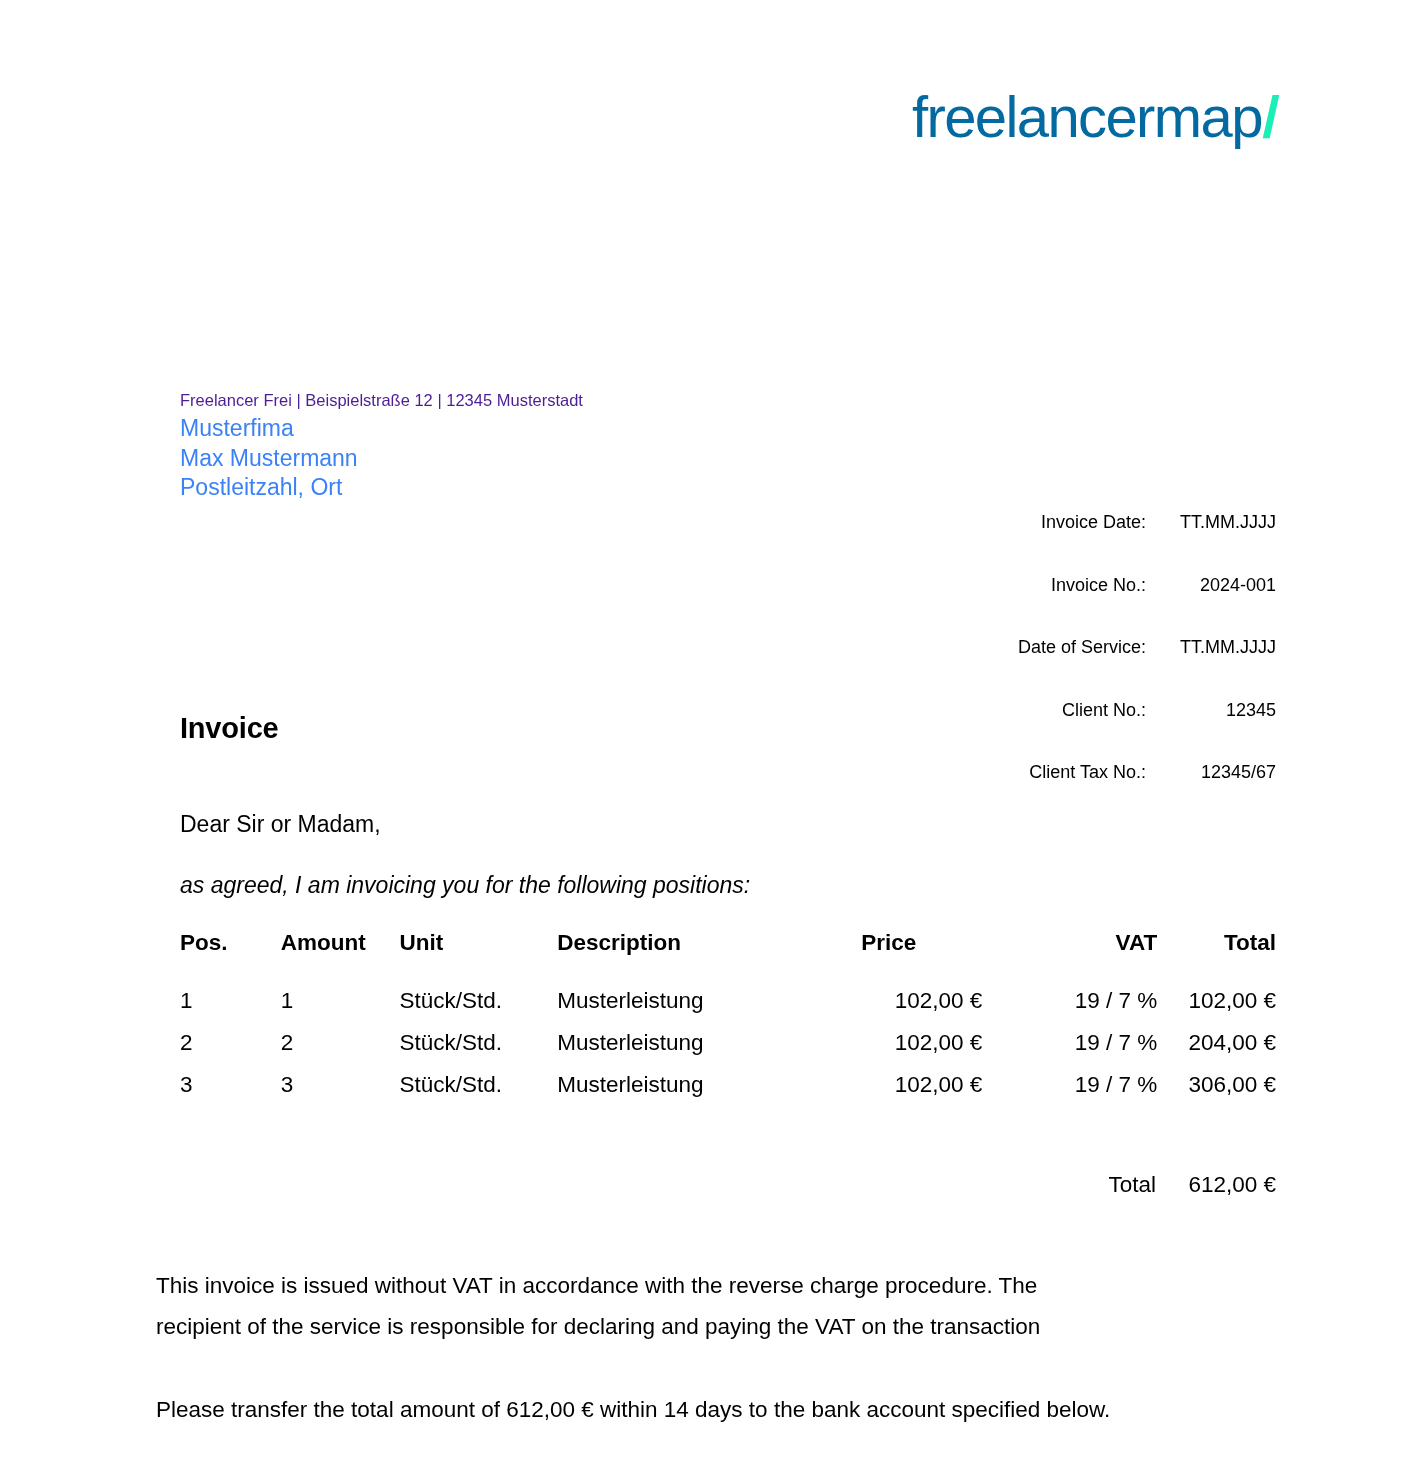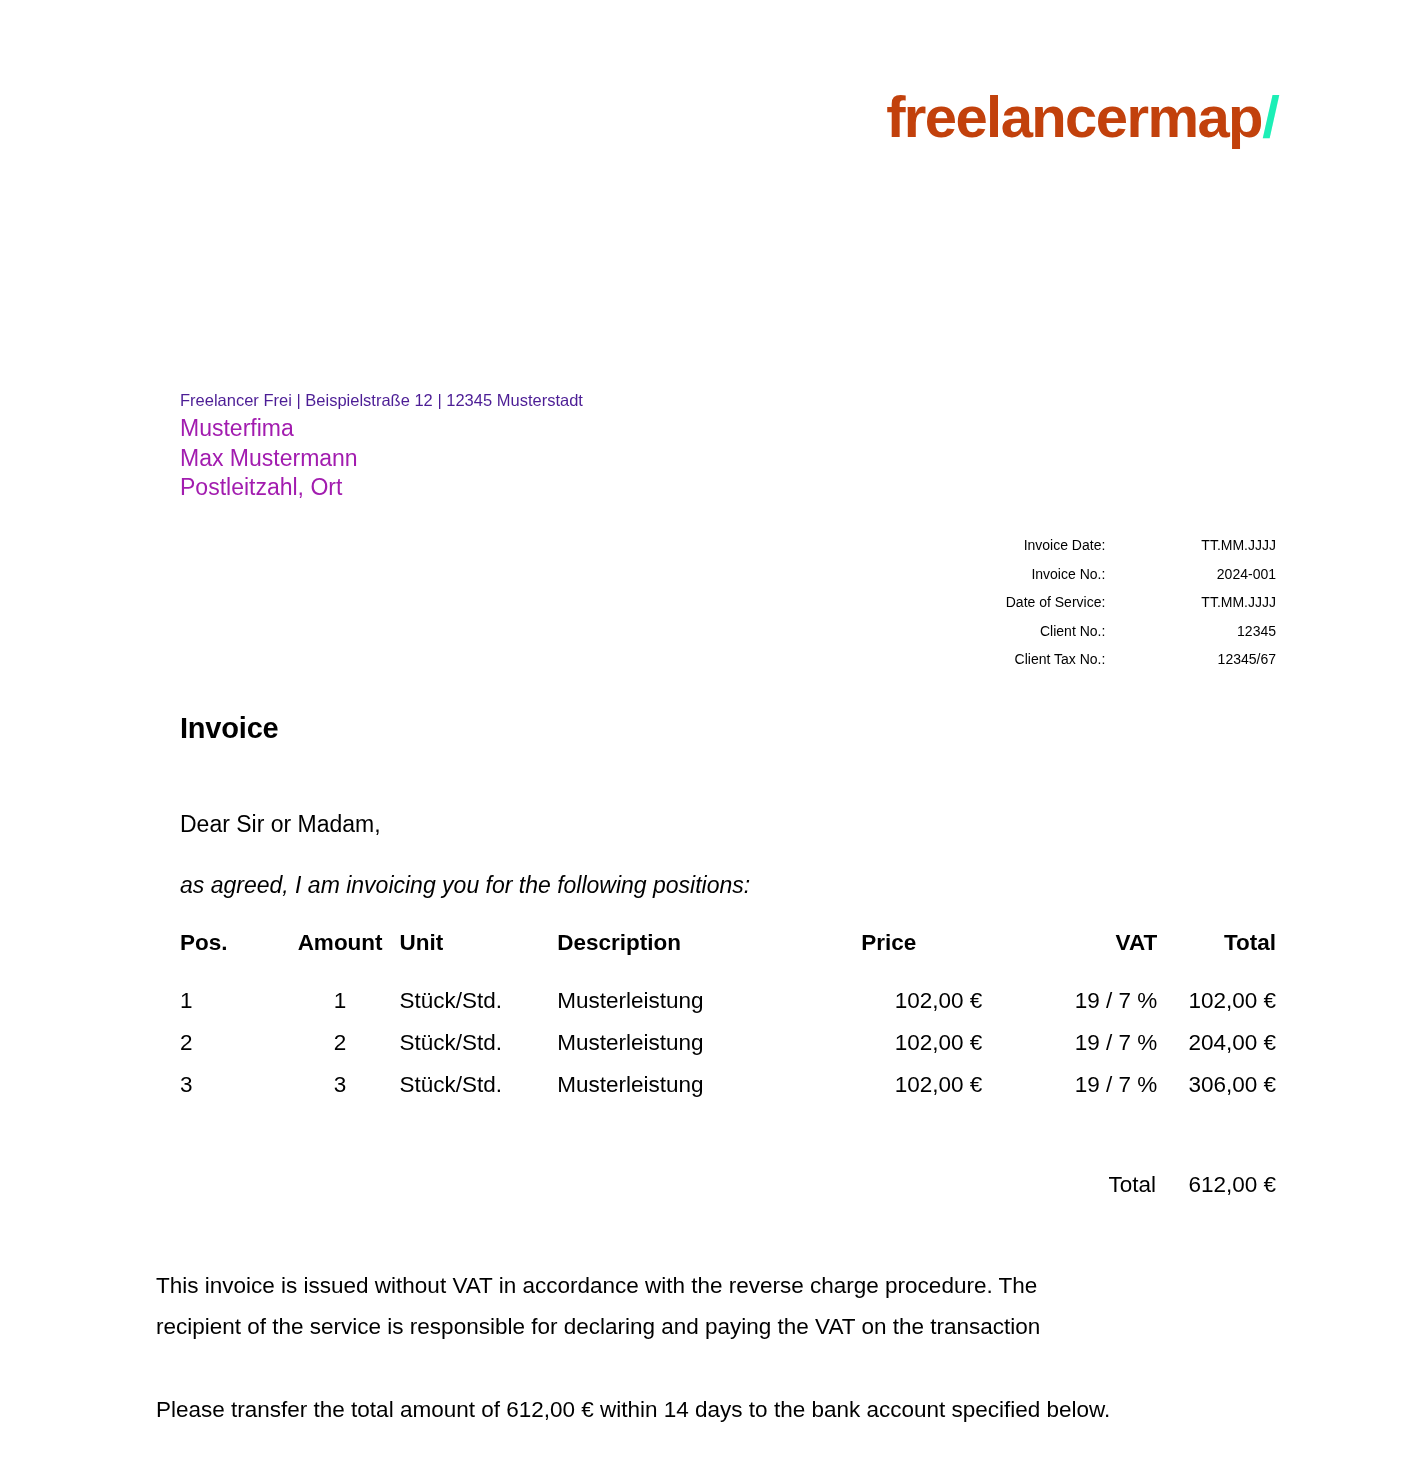--- a/index.html
+++ b/index.html
@@ -21,23 +21,23 @@
   .logo-wrap {
     position: absolute;
     top: 88px;
     right: 135px;
     display: flex;
     align-items: baseline;
     line-height: 1;
   }
   .logo-text {
     font-size: 58px;
-    font-weight: 700;
+    font-weight: 400;
     letter-spacing: -1.6px;
-    color: #c2410c;
+    color: #0369a1;
   }
   .logo-slash {
     font-size: 58px;
     font-weight: 700;
     color: #1cefb6;
     margin-left: 1px;
     transform: skewX(-2deg);
   }
 
   
@@ -49,35 +49,36 @@
   .sender-line {
     font-size: 16.5px;
     line-height: 20px;
     color: #4c1d95;
     white-space: nowrap;
     margin-bottom: 4px;
   }
   .recipient-line {
     font-size: 23px;
     line-height: 29.5px;
-    color: #a21caf;
+    color: #3b82f6;
     white-space: nowrap;
   }
 
   
   .meta-block {
     position: absolute;
     right: 138px;
-    top: 531px;
+    top: 508px;
     display: grid;
     grid-template-columns: auto auto;
     column-gap: 96px;
     row-gap: 0;
-    font-size: 14px;
+    font-size: 18px;
     line-height: 28.5px;
+    gap: 34px;
   }
   .meta-label { text-align: right; white-space: nowrap; }
   .meta-value { text-align: right; white-space: nowrap; }
 
   
   .doc-title {
     position: absolute;
     left: 180px;
     top: 712px;
     font-size: 29px;
@@ -119,21 +120,21 @@
   }
   .items-table td {
     font-weight: normal;
     padding: 0 0 16px 0;
     vertical-align: top;
     white-space: nowrap;
   }
   .items-table tbody tr:first-child td { padding-top: 4px; }
 
   .col-pos   { width: 103px;  text-align: left; }
-  .col-amt   { width: 120px;  text-align: center; }
+  .col-amt   { width: 120px;  text-align: left; }
   .col-unit  { width: 160px;  text-align: left; }
   .col-desc  { width: 223px;  text-align: left; }
   .col-price { width: 210px;  text-align: left; }
   .col-vat   { width: 160px;  text-align: right; }
   .col-total { width: 120px;  text-align: right; }
 
   td.col-price { text-align: right; padding-right: 18px; }
   th.col-price { text-align: center; }
   td.col-vat   { padding-right: 0; }
 

